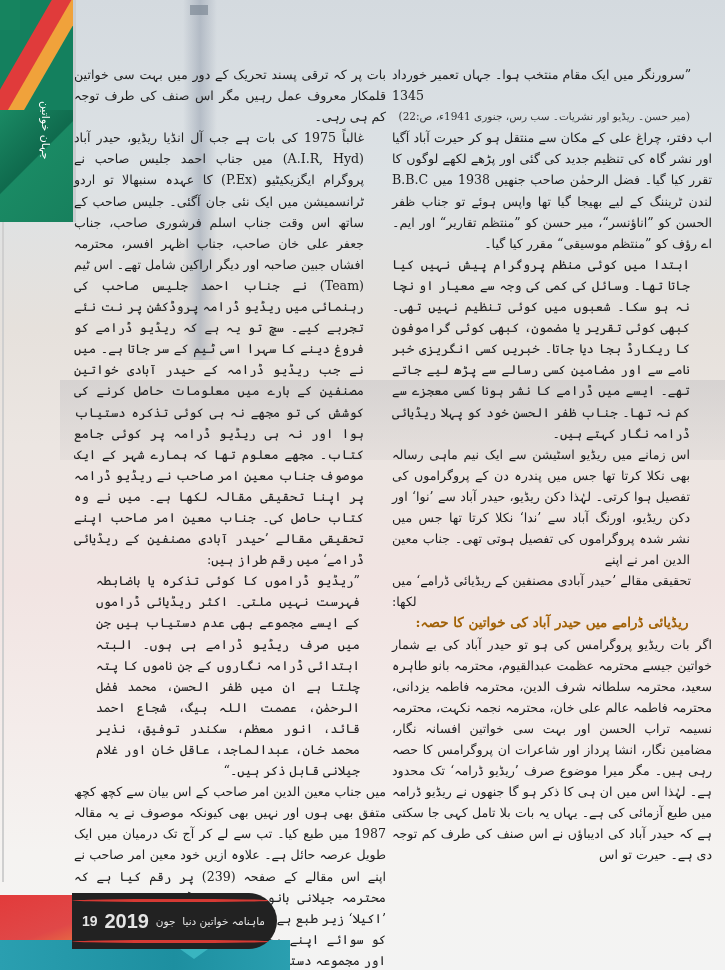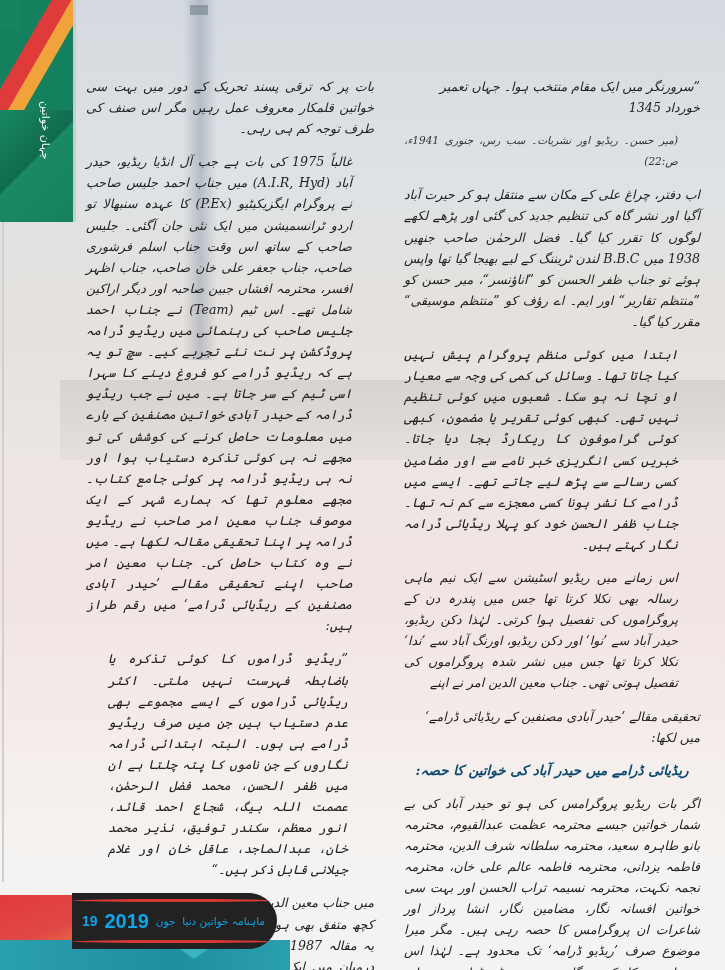--- a/index.html
+++ b/index.html
@@ -39,43 +39,43 @@
     color:#ffffff; font-size:11px; writing-mode:vertical-rl; text-align:center; direction:rtl;
   }
   .strip-edge { position:absolute; left:73px; top:0; width:3px; height:222px; background:#c9cdd0; }
   .left-rule { position:absolute; left:2px; top:222px; width:2px; height:660px; background:#cfcfcf; }
 
   
   .col {
     position:absolute; direction:rtl; text-align:justify;
     font-family:"DejaVu Serif", serif; font-size:12.6px; line-height:21.1px; color:#222;
   }
-  .col p { margin:12px;font-style:italic; }
+  .col p { margin:0; }
   .col-right { left:392px; top:64px; width:320px; }
   .col-left { left:74px; top:64px; width:312px; }
-  .center { text-align:right; }
+  .center { text-align:left; }
   .indent { padding-right:22px; }
   .quote { padding-right:26px; padding-left:22px; }
   .cite { font-size:10.5px; color:#333; }
-  .heading { color:#0c4a6e; font-weight:bold; font-size:13.5px; text-align:center; }
+  .heading { color:#a16207; font-weight:bold; font-size:13.5px; text-align:center; }
 
   
   .footer-red { position:absolute; left:0; top:895px; width:90px; height:75px;
     background:linear-gradient(160deg, #e23b3b 0%, #e04848 50%, #f0a23b 100%); }
   .footer-teal { position:absolute; left:0; top:940px; width:290px; height:30px;
     background:linear-gradient(90deg, #2a9fb0, #1d8fa0 60%, #2a9fb0); }
   .footer-bar {
     position:absolute; left:72px; top:893px; width:205px; height:56px;
     background:#222; border-radius:0 28px 28px 0;
     display:flex; align-items:center; justify-content:space-between; padding:0 12px 0 10px; box-sizing:border-box;
     overflow:hidden;
   }
   .footer-bar .wave1 { position:absolute; left:0; top:6px; width:100%; height:3px; background:#d63a34; border-radius:50%; }
   .footer-bar .wave2 { position:absolute; left:0; bottom:6px; width:100%; height:3px; background:#d63a34; border-radius:50%; }
-  .footer-bar span { color:#0ea5e9; position:relative; z-index:2; }
+  .footer-bar span { color:#e5e5e5; position:relative; z-index:2; }
   .page-num { font-family:"Liberation Sans", sans-serif; font-weight:bold; font-size:14px; }
   .year { font-family:"Liberation Sans", sans-serif; font-weight:bold; font-size:20px; }
   .month, .mag { font-size:10.5px; direction:rtl; }
   .footer-triangle { position:absolute; left:180px; top:949px; width:0; height:0;
     border-left:14px solid transparent; border-right:14px solid transparent; border-top:10px solid #39b5c0; }
 </style>
 </head>
 <body>
 
 <div class="bg"></div>

